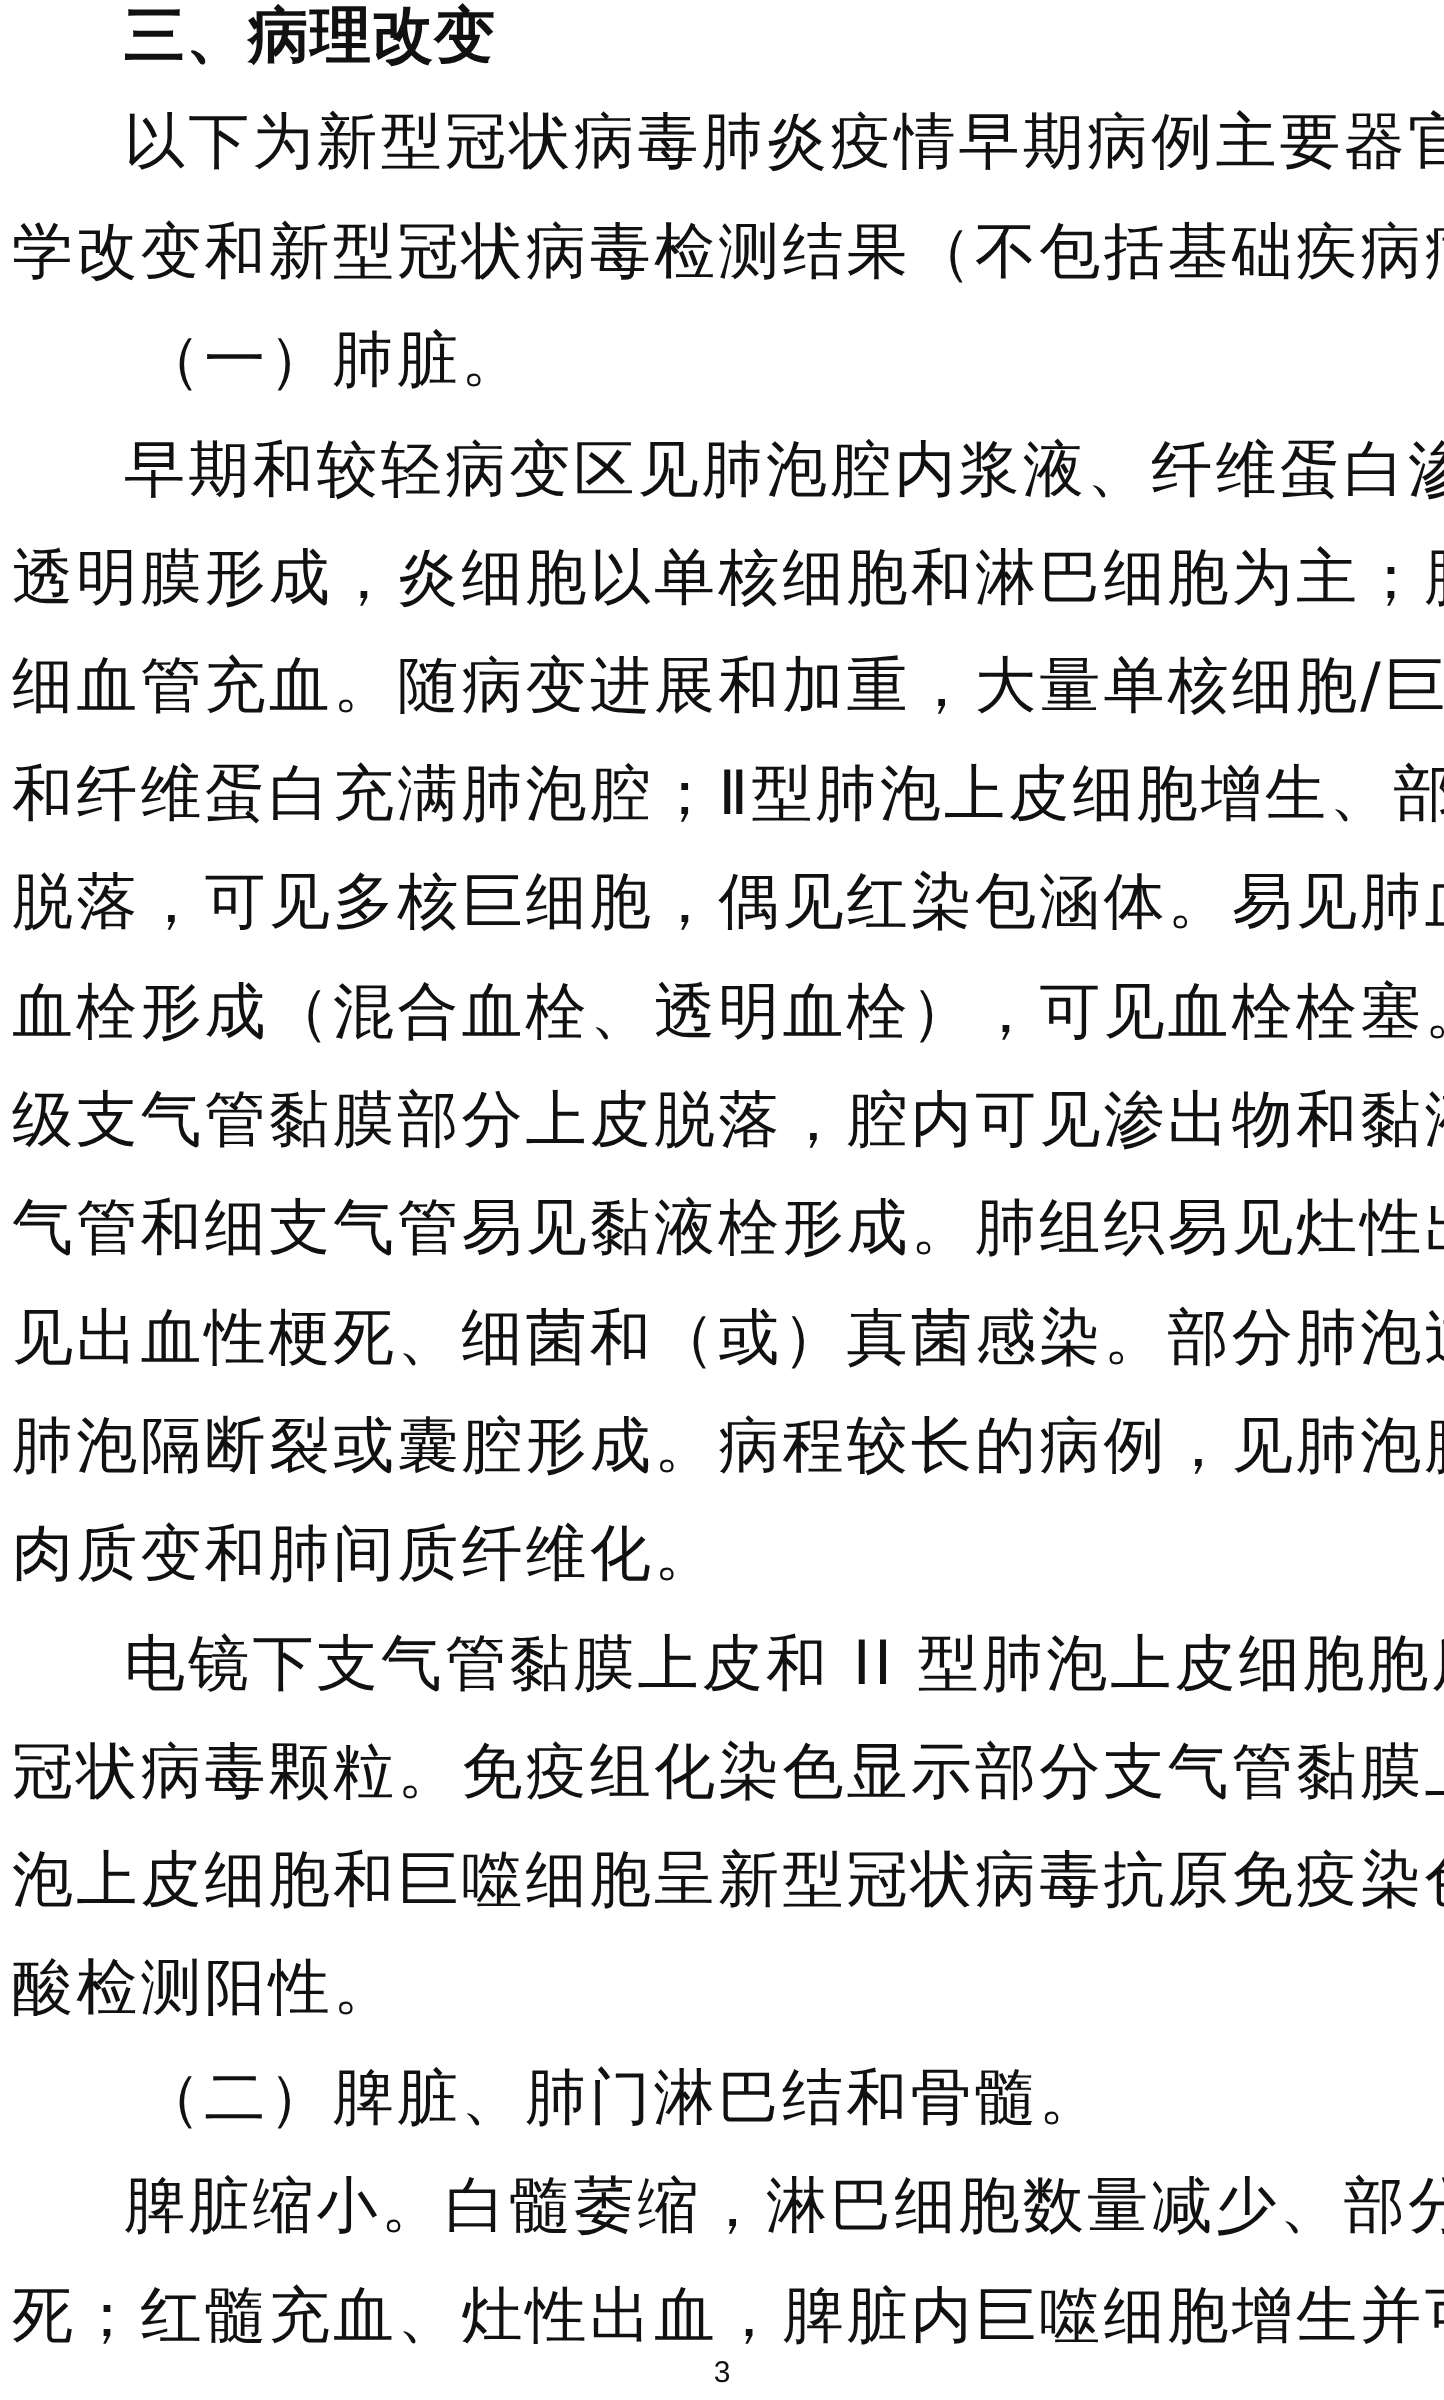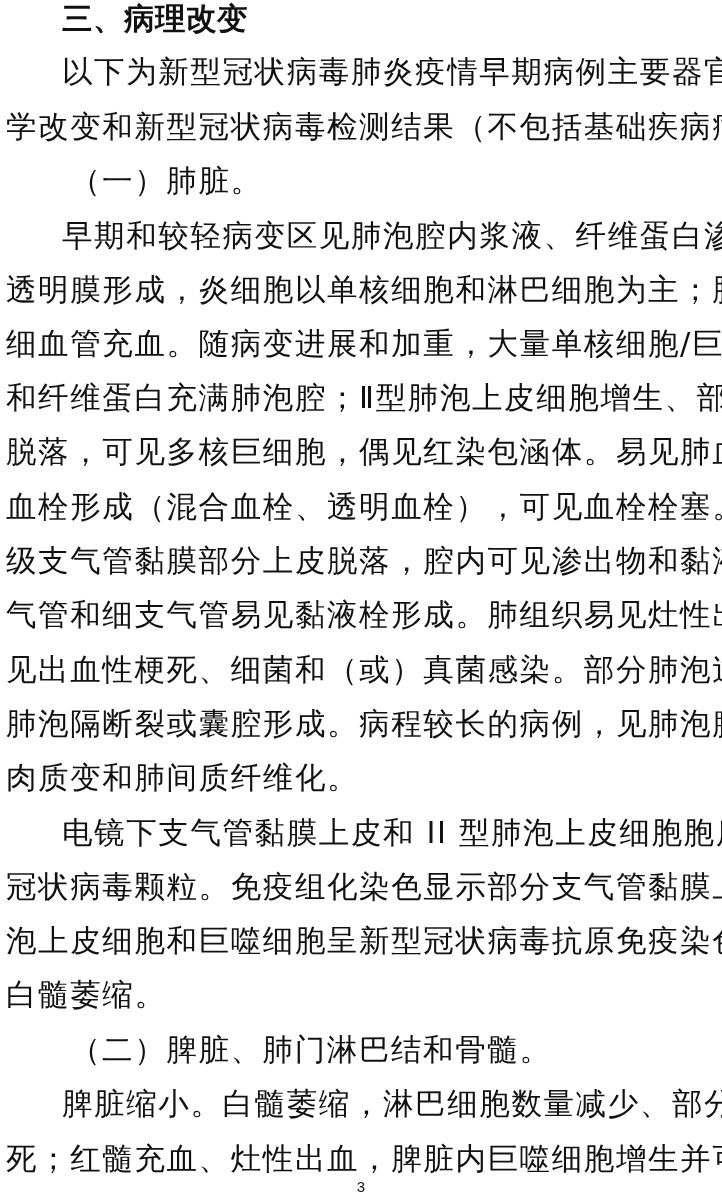--- a/index.html
+++ b/index.html
@@ -33,21 +33,21 @@
   <div class="line" style="top:480px;">血栓形成（混合血栓、透明血栓），可见血栓栓塞。肺内各</div>
   <div class="line" style="top:534px;">级支气管黏膜部分上皮脱落，腔内可见渗出物和黏液。小支</div>
   <div class="line" style="top:588px;">气管和细支气管易见黏液栓形成。肺组织易见灶性出血，可</div>
   <div class="line" style="top:643px;">见出血性梗死、细菌和（或）真菌感染。部分肺泡过度充气、</div>
   <div class="line" style="top:697px;">肺泡隔断裂或囊腔形成。病程较长的病例，见肺泡腔渗出物</div>
   <div class="line partial" style="top:751px;">肉质变和肺间质纤维化。</div>
 
   <div class="line indent" style="top:806px;">电镜下支气管黏膜上皮和 II 型肺泡上皮细胞胞质内见</div>
   <div class="line" style="top:860px;">冠状病毒颗粒。免疫组化染色显示部分支气管黏膜上皮、肺</div>
   <div class="line" style="top:914px;">泡上皮细胞和巨噬细胞呈新型冠状病毒抗原免疫染色和核</div>
-  <div class="line partial" style="top:968px;">白髓萎缩。</div>
+  <div class="line partial" style="top:968px;">酸检测阳性。</div>
 
   <div class="line sub partial" style="top:1023px; left:70px;">（二）脾脏、肺门淋巴结和骨髓。</div>
 
   <div class="line indent" style="top:1077px;">脾脏缩小。白髓萎缩，淋巴细胞数量减少、部分细胞坏</div>
   <div class="line" style="top:1132px;">死；红髓充血、灶性出血，脾脏内巨噬细胞增生并可见吞噬</div>
 
   <div class="pagenum">3</div>
 </div>
 
 </body></html>

